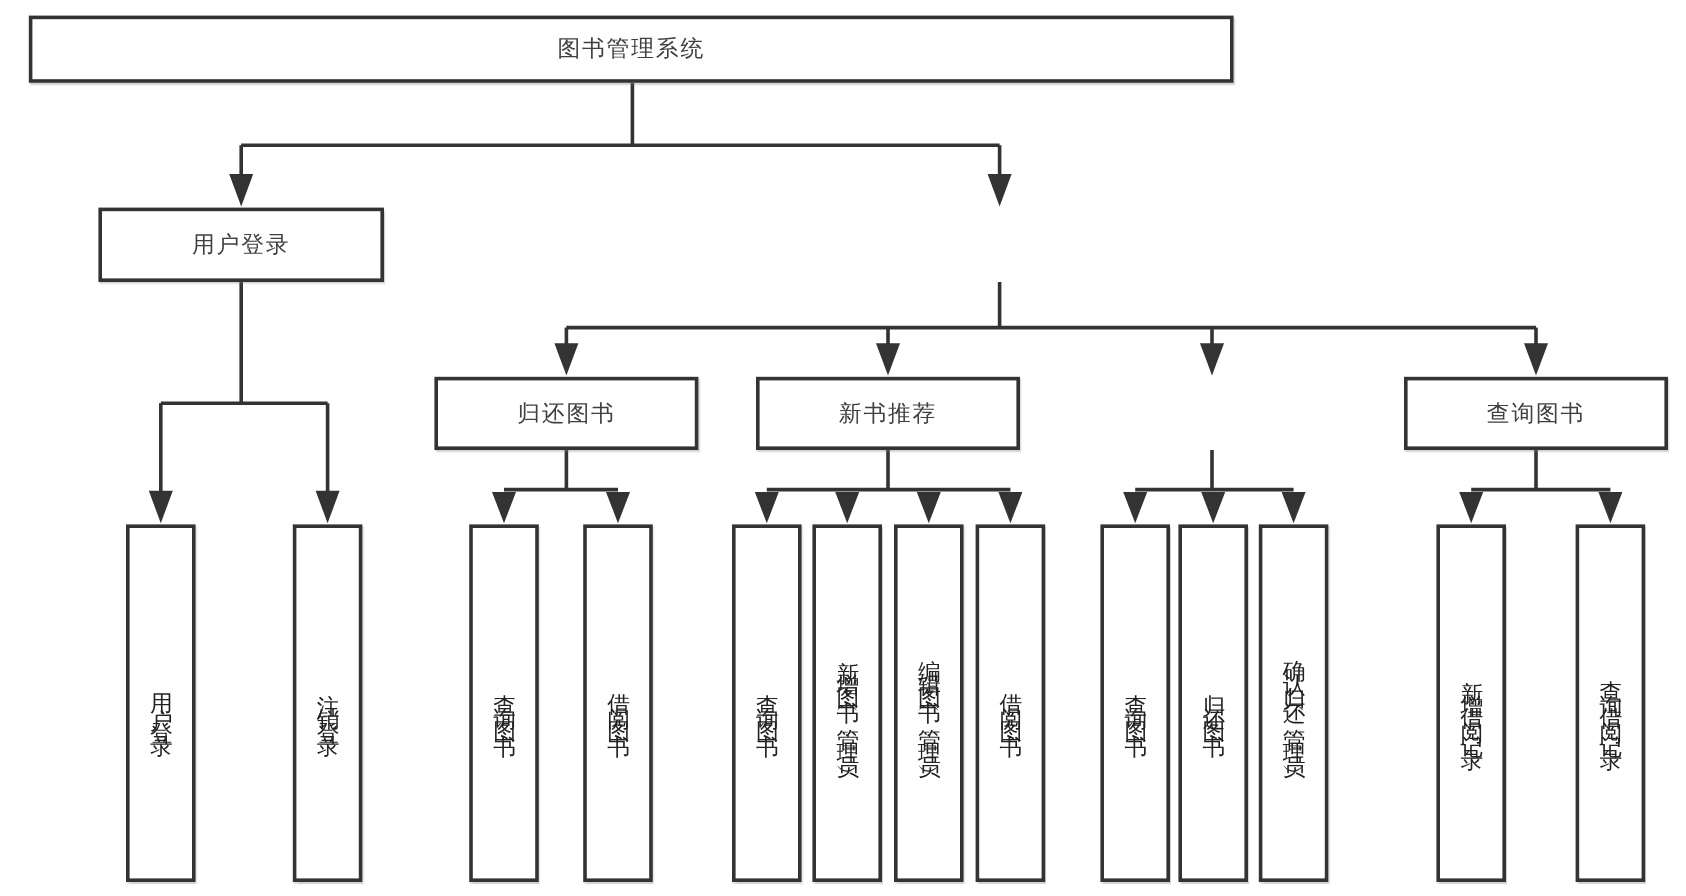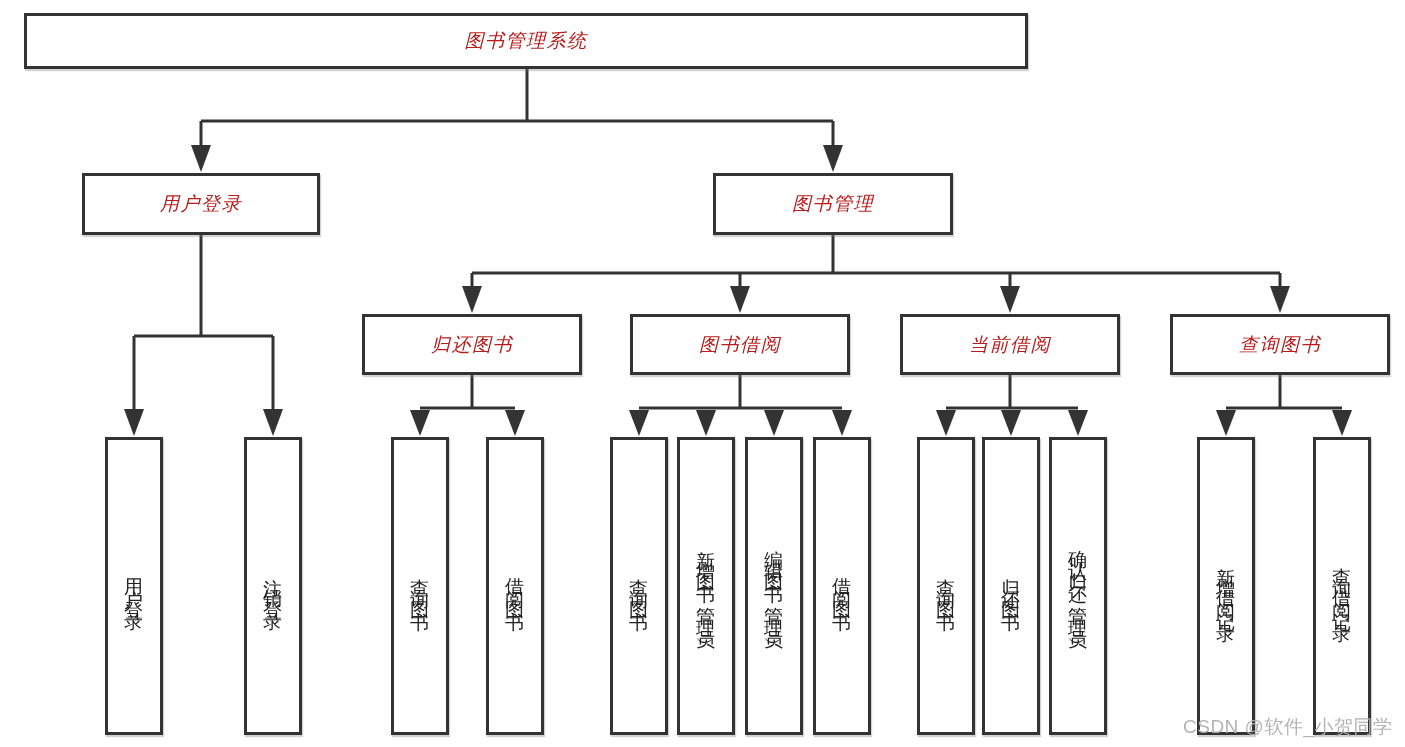--- a/index.html
+++ b/index.html
@@ -20,22 +20,21 @@
     background:#ffffff;
     display:flex;
     align-items:center;
     justify-content:center;
     box-shadow:1px 2px 1px rgba(130,130,130,.35);
   }
   .hlabel{
     font-size:19px;
     letter-spacing:1.5px;
     white-space:nowrap;
-    color:#b91c1c;
-    font-style:italic;
+    color:#404040;
   }
   .vtext{
     writing-mode:vertical-rl;
     text-orientation:mixed;
     font-size:19px;
     line-height:1;
     letter-spacing:0.60em;
     color:#222222;
   }
   .watermark{
@@ -104,32 +103,26 @@
     <polygon points="1332,410 1352,410 1342,436" fill="#333333" stroke="none"></polygon>
   </svg>
 
   <div class="box" style="left:24px;top:13px;width:1004px;height:56px">
     <span class="hlabel">图书管理系统</span>
   </div>
 
   <div class="box" style="left:82px;top:173px;width:238px;height:62px">
     <span class="hlabel">用户登录</span>
   </div>
-  <div class="box" style="left:713px;top:173px;width:240px;height:62px">
-    <span class="hlabel">图书管理</span>
-  </div>
 
   <div class="box" style="left:362px;top:314px;width:220px;height:61px">
     <span class="hlabel">归还图书</span>
   </div>
   <div class="box" style="left:630px;top:314px;width:220px;height:61px">
-    <span class="hlabel">图书借阅</span>
-  </div>
-  <div class="box" style="left:900px;top:314px;width:220px;height:61px">
-    <span class="hlabel">当前借阅</span>
+    <span class="hlabel">新书推荐</span>
   </div>
   <div class="box" style="left:1170px;top:314px;width:220px;height:61px">
     <span class="hlabel">查询图书</span>
   </div>
 
   <div class="box" style="left:105px;top:437px;width:58px;height:298px">
     <span class="vtext">用户登录</span>
   </div>
   <div class="box" style="left:244px;top:437px;width:58px;height:298px">
     <span class="vtext">注销登录</span>
@@ -165,15 +158,14 @@
     <span class="vtext">确认归还（管理员）</span>
   </div>
 
   <div class="box" style="left:1197px;top:437px;width:58px;height:298px">
     <span class="vtext">新增借阅记录</span>
   </div>
   <div class="box" style="left:1313px;top:437px;width:58px;height:298px">
     <span class="vtext">查询借阅记录</span>
   </div>
 
-  <div class="watermark">CSDN @软件_小贺同学</div>
 
 </div>
 
 </body></html>

